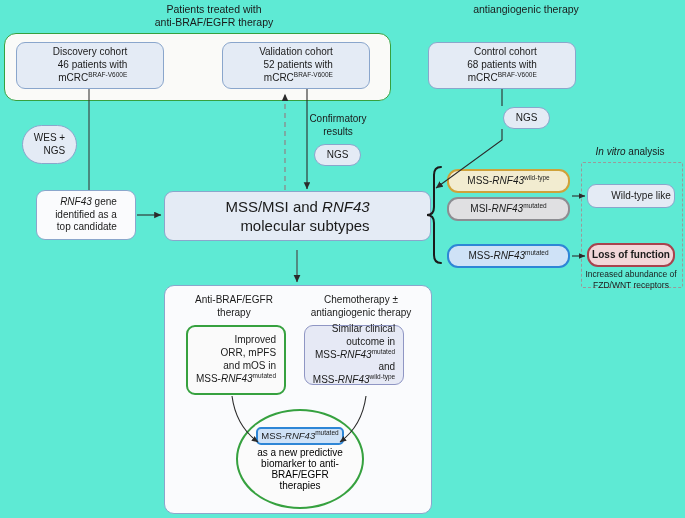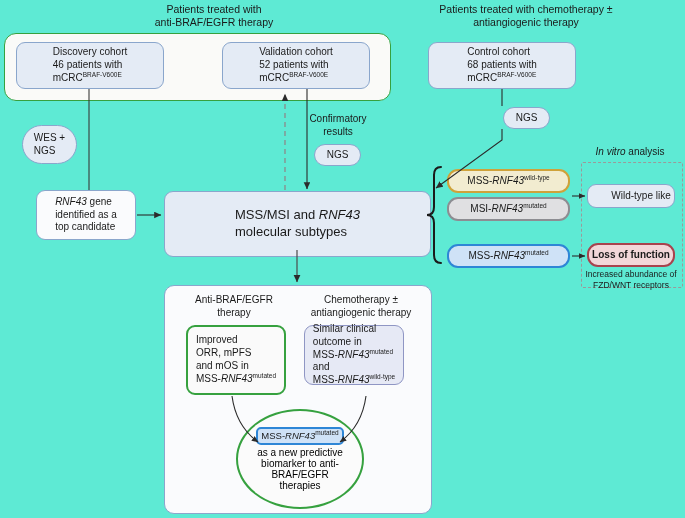--- a/index.html
+++ b/index.html
@@ -3,21 +3,21 @@
 <meta charset="utf-8">
 <style>
   html,body{margin:0;padding:0;background:#ffffff;}
   body{font-family:"Liberation Sans","DejaVu Sans",sans-serif;}
   #canvas{position:relative;width:685px;height:518px;overflow:hidden;background:#5eead4;}
 
   .lbl{position:absolute;text-align:center;color:#1a1a1a;line-height:1.25;}
 
   
   .node{position:absolute;box-sizing:border-box;display:flex;align-items:center;
-        justify-content:center;text-align:left;line-height:1.28;color:#1a1a1a;}
+        justify-content:center;text-align:right;line-height:1.28;color:#1a1a1a;}
 
   .blue{background:#e4ebf5;border:1.4px solid #8aa6cc;border-radius:9px;}
   .blue-strong{background:#cfe2f7;border:2px solid #2e86d6;border-radius:8px;}
   .lavender{background:#e6e9f5;border:1.4px solid #8f96c4;border-radius:9px;}
   .cream{background:#f2ecd0;border:2px solid #cfa23a;border-radius:11px;}
   .grey{background:#e0e0e2;border:2px solid #8d8d92;border-radius:11px;}
   .rose{background:#f2d7d9;border:2px solid #a8434e;border-radius:11px;font-weight:bold;}
   .greenbox{background:#fafafa;border:2px solid #36a13f;border-radius:9px;}
   .plainblue{background:#fafbfd;border:1.4px solid #8aa6cc;border-radius:9px;}
   .pill{background:#e4ebf5;border:1.6px solid #8aa6cc;border-radius:999px;}
@@ -38,21 +38,20 @@
 <body>
 
 <div id="canvas">
 
   <div class="lbl" style="left:104px;top:3px;width:220px;font-size:10.5px;">
     <div>Patients treated with</div>
     <div>anti-BRAF/EGFR therapy</div>
   </div>
 
   <div class="lbl" style="left:398px;top:3px;width:256px;font-size:10.5px;">
-    <div>Patients treated with chemotherapy ±</div>
     <div>antiangiogenic therapy</div>
   </div>
 
   <div class="greenwrap" style="left:4px;top:33px;width:385px;height:66px;"></div>
 
   <div class="node blue" style="left:16px;top:42px;width:148px;height:47px;font-size:10px;">
     <div>
       <div>Discovery cohort</div>
       <div>46 patients with</div>
       <div><span>mCRC</span><span class="sup">BRAF-V600E</span></div>
@@ -97,21 +96,21 @@
   </div>
 
   <div class="node plainblue" style="left:36px;top:190px;width:100px;height:50px;font-size:10px;">
     <div>
       <div><span class="it">RNF43</span><span> gene</span></div>
       <div>identified as a</div>
       <div>top candidate</div>
     </div>
   </div>
 
-  <div class="node blue" style="left:164px;top:191px;width:267px;height:66px;font-size:13px;">
+  <div class="node blue" style="left:164px;top:191px;width:267px;height:50px;font-size:15px;">
     <div>
       <div><span>MSS/MSI and </span><span class="it">RNF43</span></div>
       <div>molecular subtypes</div>
     </div>
   </div>
 
   <div class="node cream" style="left:447px;top:169px;width:123px;height:24px;font-size:10px;">
     <span><span>MSS-</span><span class="it">RNF43</span><span class="sup">wild-type</span></span>
   </div>
 

